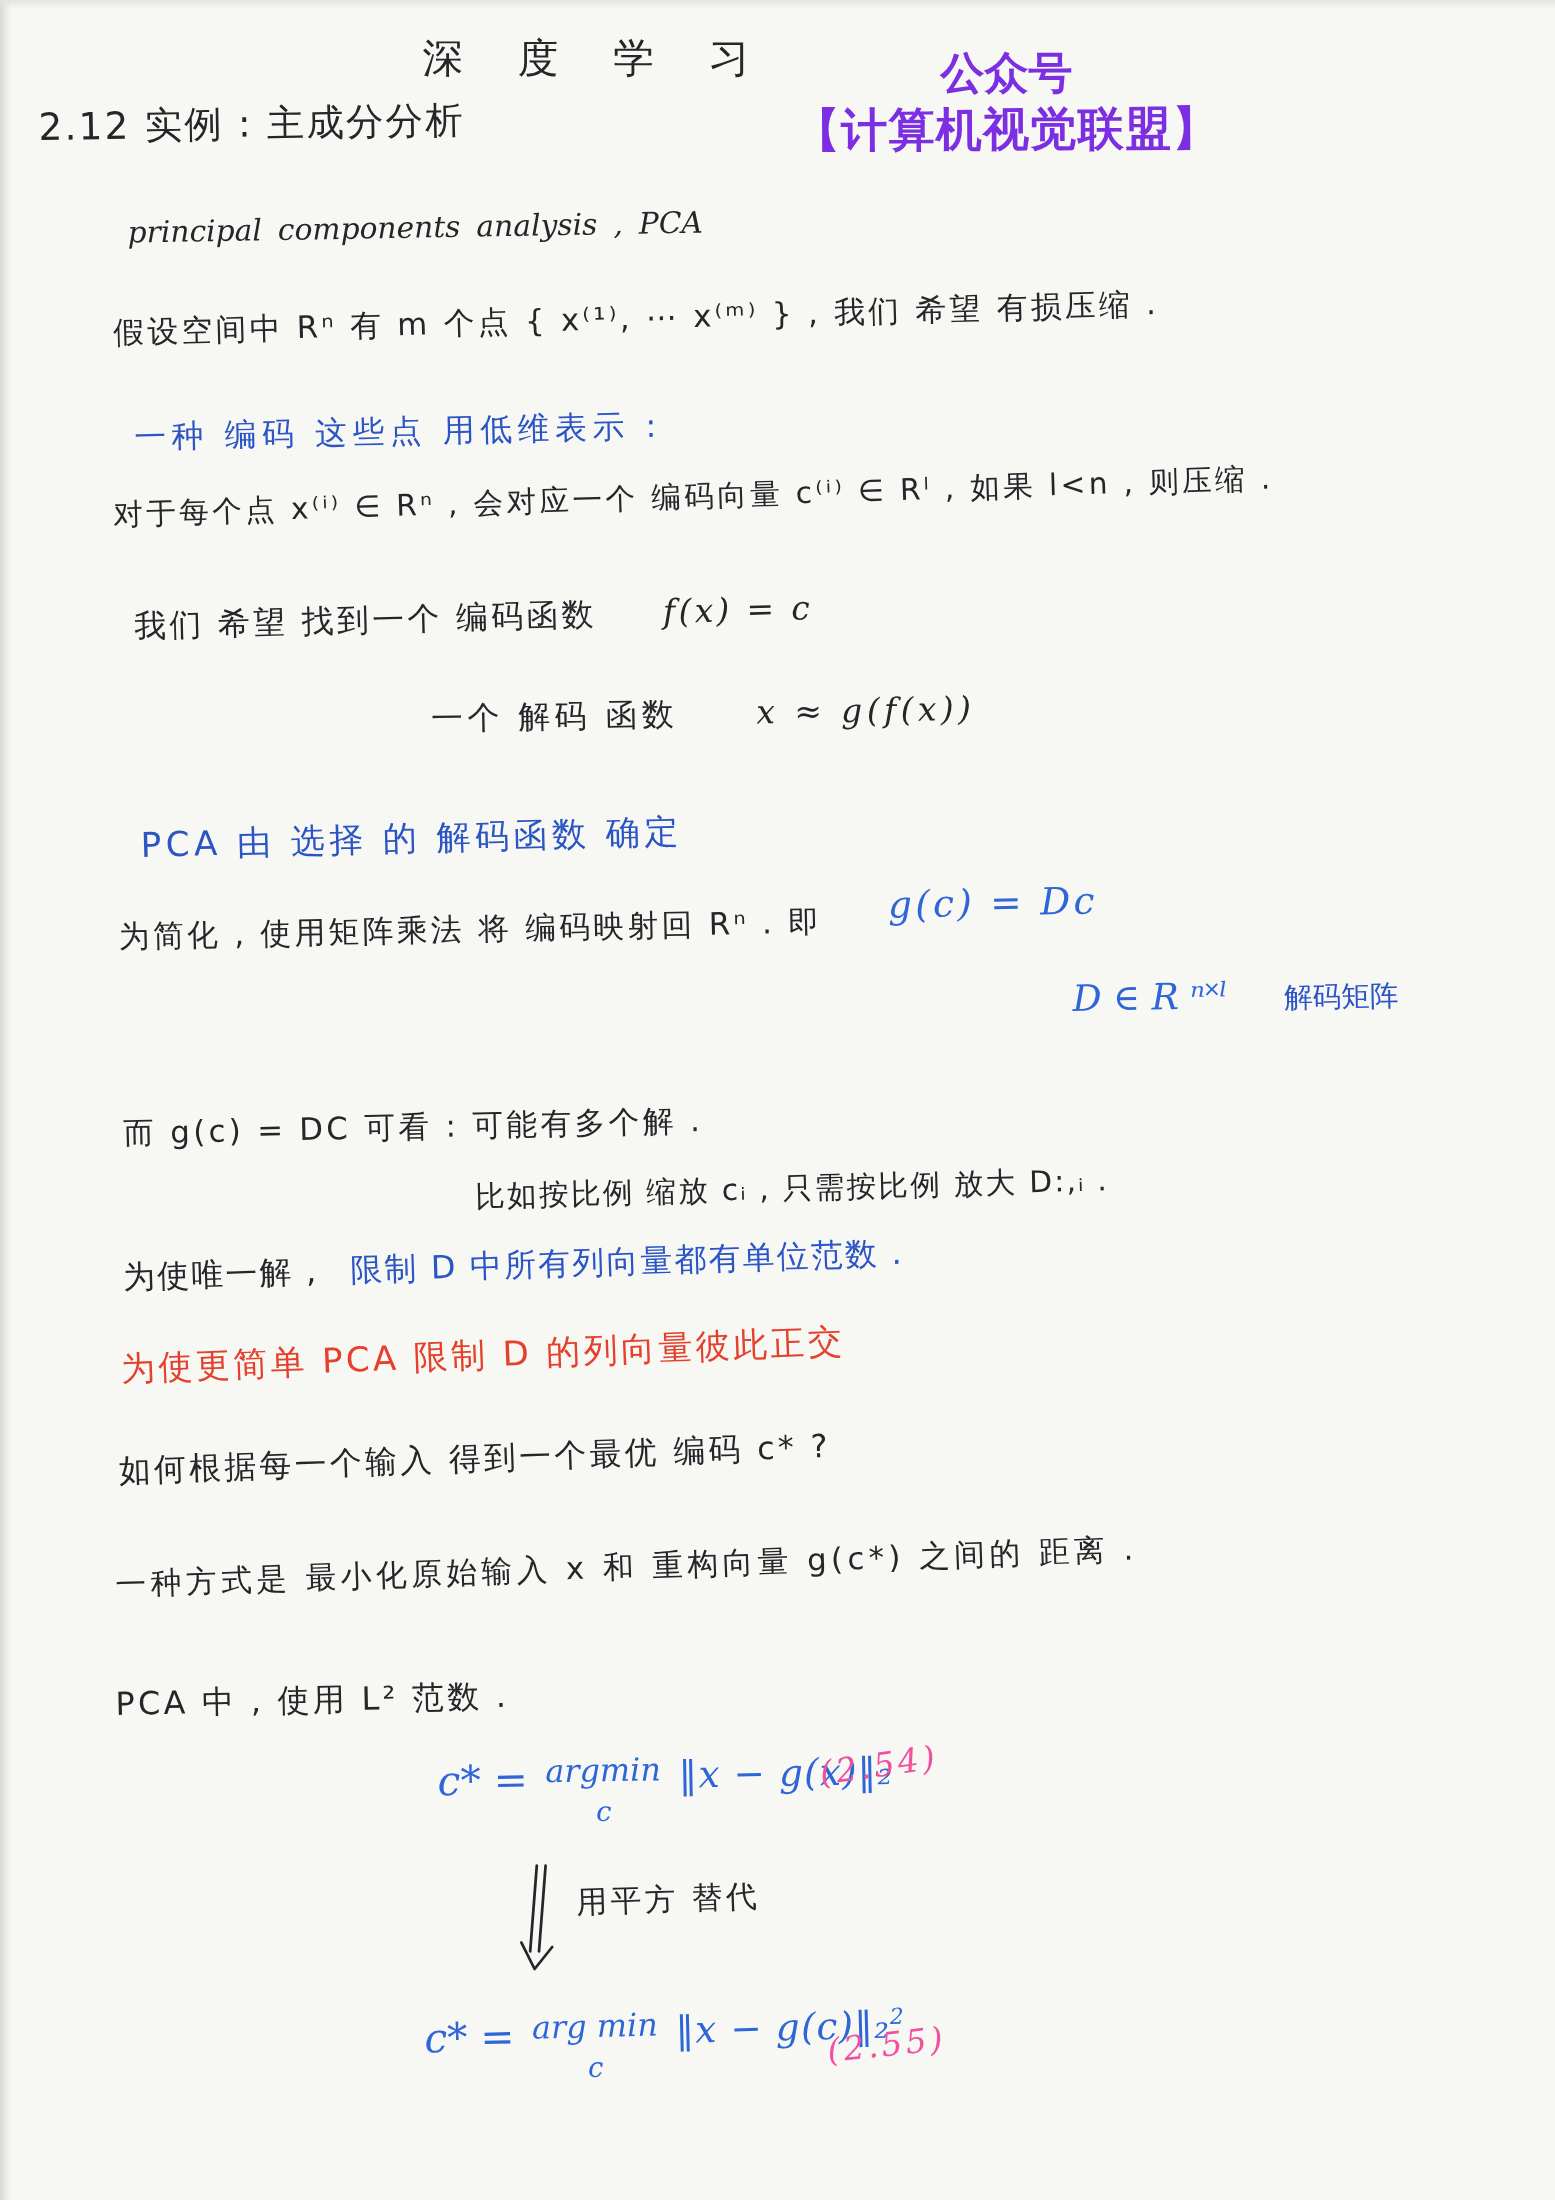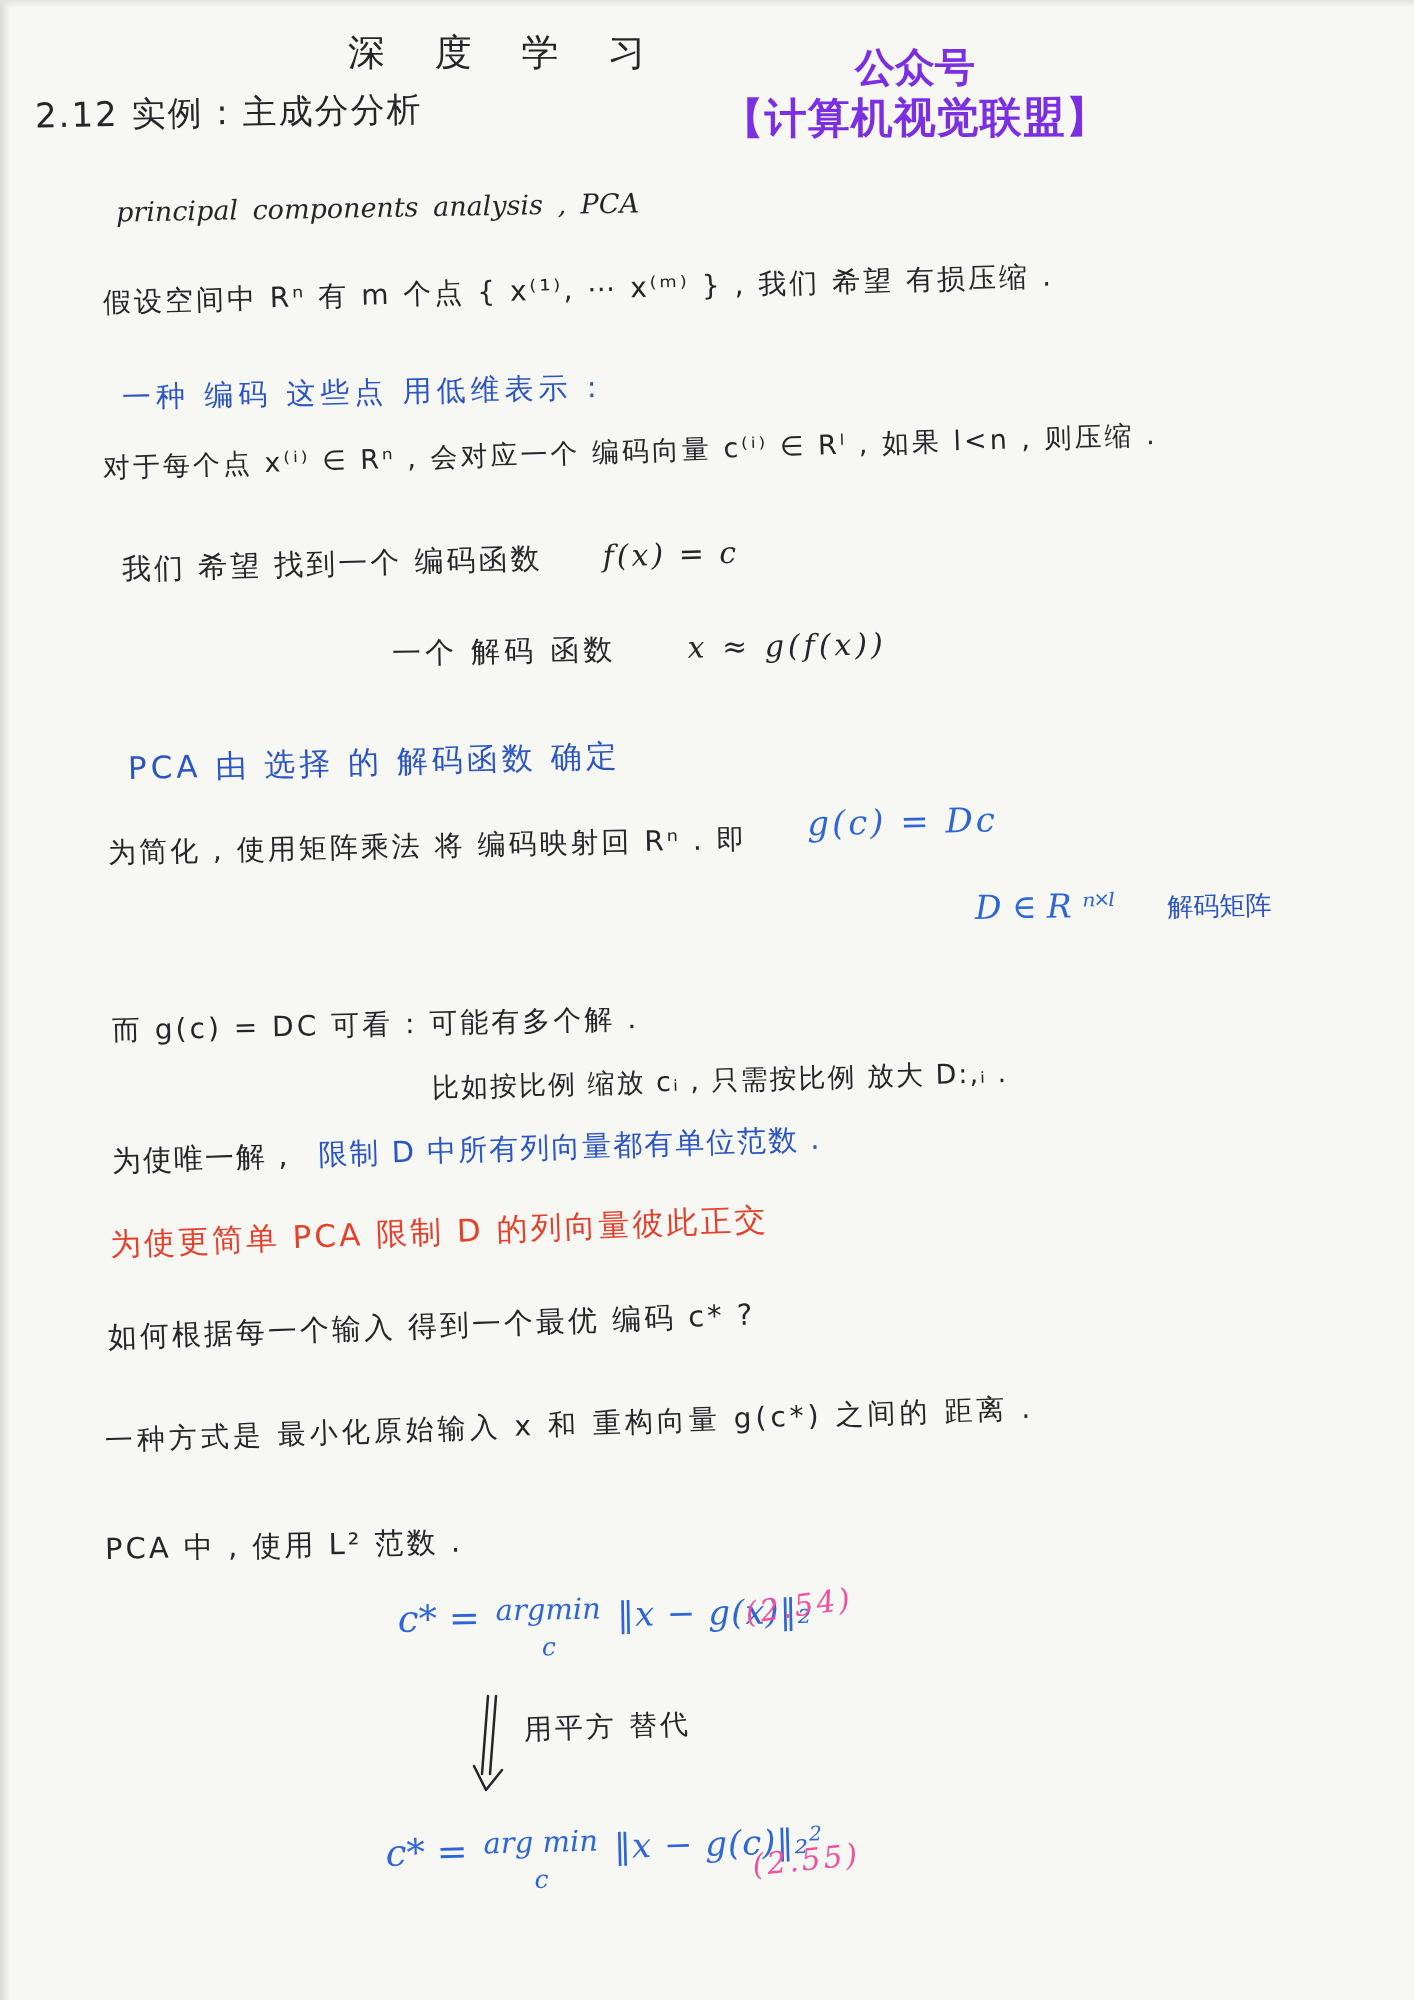--- a/index.html
+++ b/index.html
@@ -22,21 +22,21 @@
     z-index:5;pointer-events:none;
   }
   .abs{position:absolute;white-space:nowrap;}
   .ink{color:#26262a;}
   .blue{color:#2b55c4;}
   .bblue{color:#2e66d8;}
   .red{color:#e5402c;}
   .purple{color:#7c2ee3;}
   .pink{color:#f0509d;}
   .math{font-family:"DejaVu Serif","Liberation Serif",serif;font-style:italic;}
-  .title{font-size:37px;letter-spacing:15px;word-spacing:8px;}
+  .title{font-size:37px;letter-spacing:15px;word-spacing:8px;margin-left:36px;}
   .watermark{width:460px;text-align:center;font-weight:700;line-height:1.25;transform:rotate(-0.3deg);}
   .wm1{font-size:40px;}
   .wm2{font-size:42px;letter-spacing:1px;}
   .eq{display:flex;align-items:flex-start;gap:16px;}
   .eq .lhs{font-size:37px;}
   .argmin{display:flex;flex-direction:column;align-items:center;line-height:1;}
   .argmin .op{font-size:29px;}
   .argmin .under{font-size:25px;margin-top:10px;}
   .eq .rhs{font-size:34px;letter-spacing:1px;}
   .eq sup{font-size:20px;}

